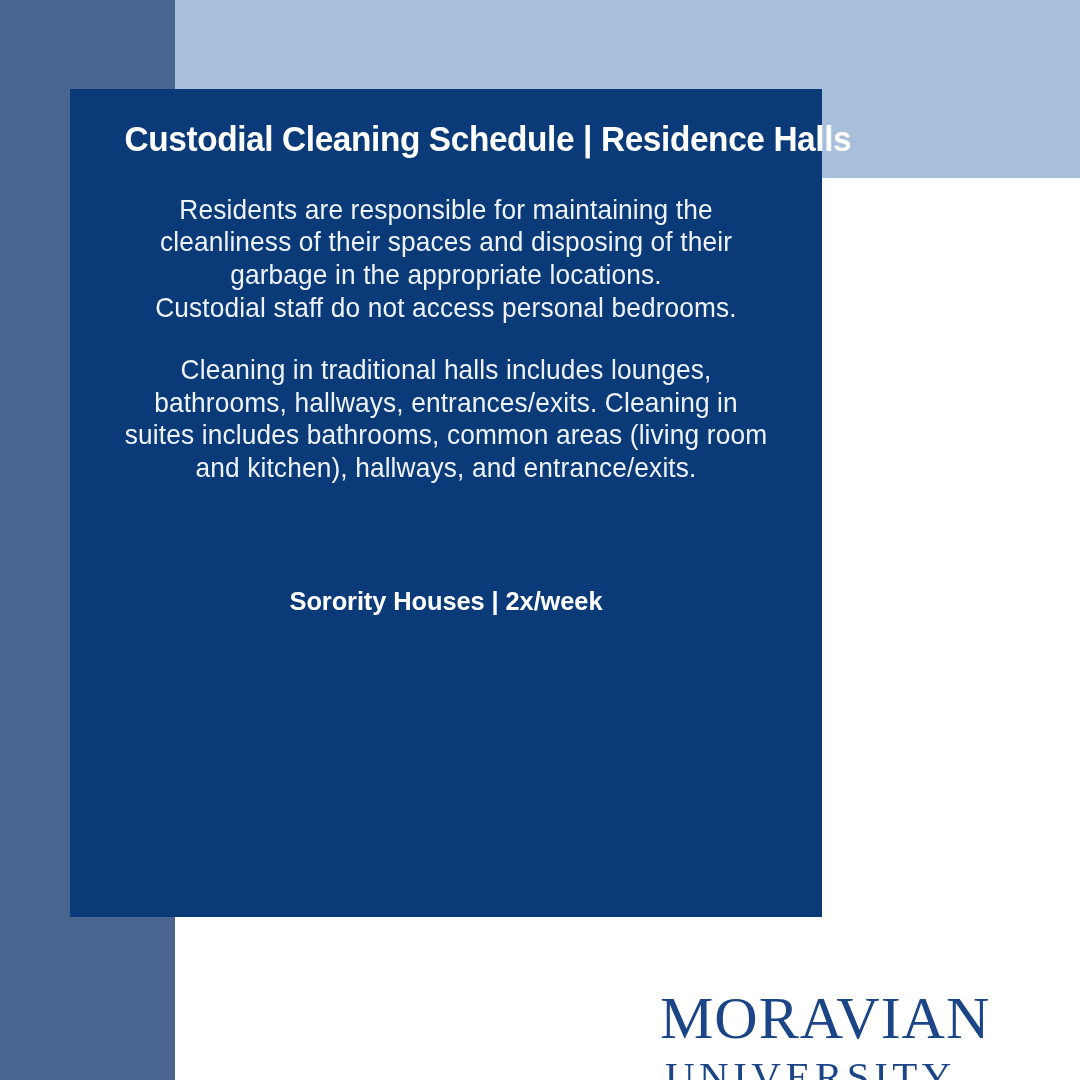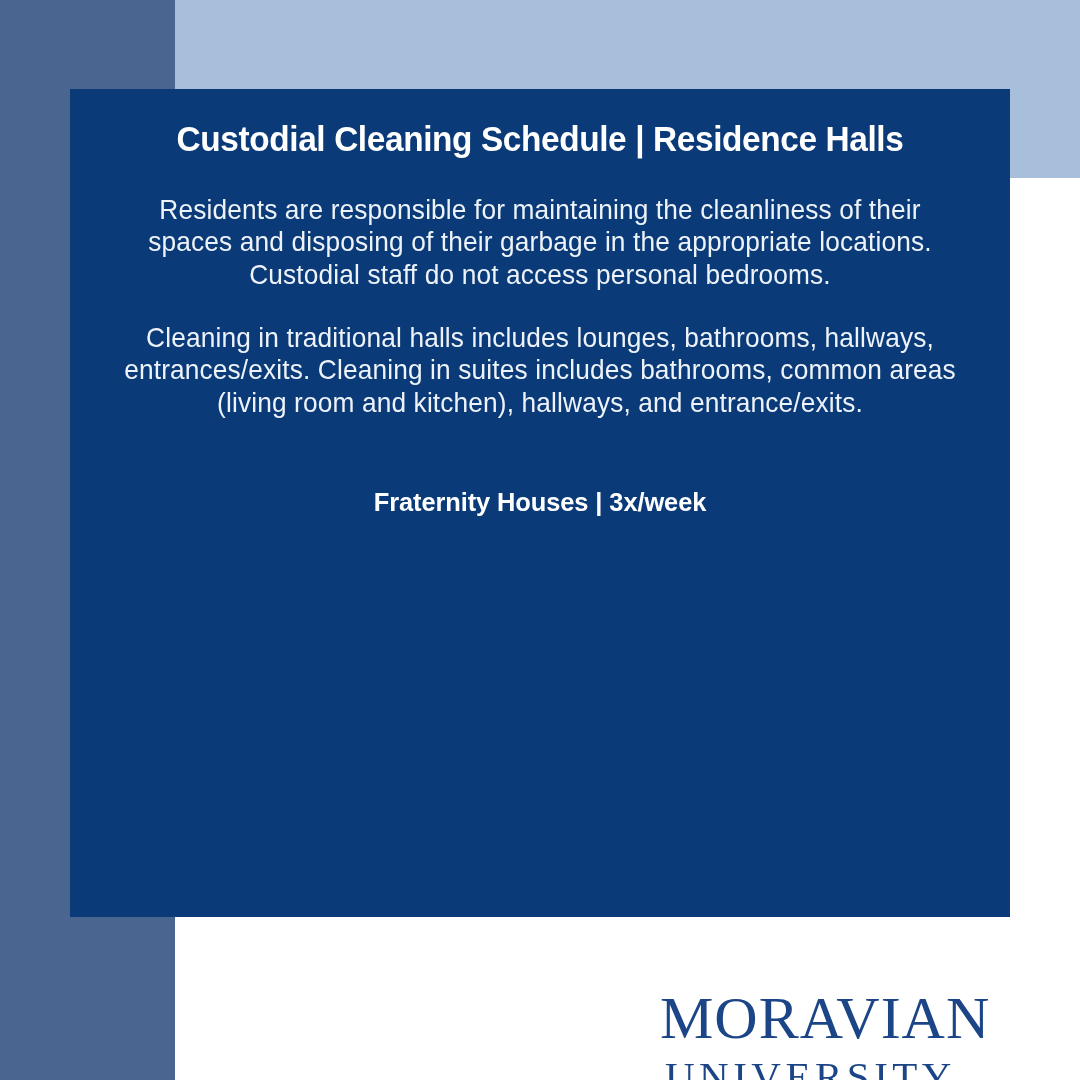--- a/index.html
+++ b/index.html
@@ -39,21 +39,21 @@
     width: 905px;
     height: 178px;
     background: #a8bfdc;
   }
 
   
   .card {
     position: absolute;
     left: 70px;
     top: 89px;
-    width: 940px;
+    width: 752px;
     height: 828px;
     background: #0a3a77;
     box-sizing: border-box;
     padding: 30px 34px 20px 34px;
     text-align: center;
   }
 
   .title {
     font-family: "Liberation Sans", sans-serif;
     font-weight: bold;
@@ -155,26 +155,26 @@
 
     <div class="gap-md"></div>
 
     <p class="para">Cleaning in traditional halls includes lounges, bathrooms, hallways, entrances/exits. Cleaning in suites includes bathrooms, common areas (living room and kitchen), hallways, and entrance/exits.</p>
 
     <div class="gap-lg"></div>
 
 
     <div class="gap-lg"></div>
 
-    <div class="section">
-      <p class="section-head">Fraternity Houses | 3x/week</p>
-    </div>
 
     <div class="gap-lg"></div>
 
+    <div class="section">
+      <p class="section-head">Sorority Houses | 2x/week</p>
+    </div>
 
     <div class="gap-lg"></div>
 
 
   </div>
 
   <div class="logo">
     <div class="logo-main">MORAVIAN</div>
     <div class="logo-sub">UNIVERSITY</div>
   </div>

